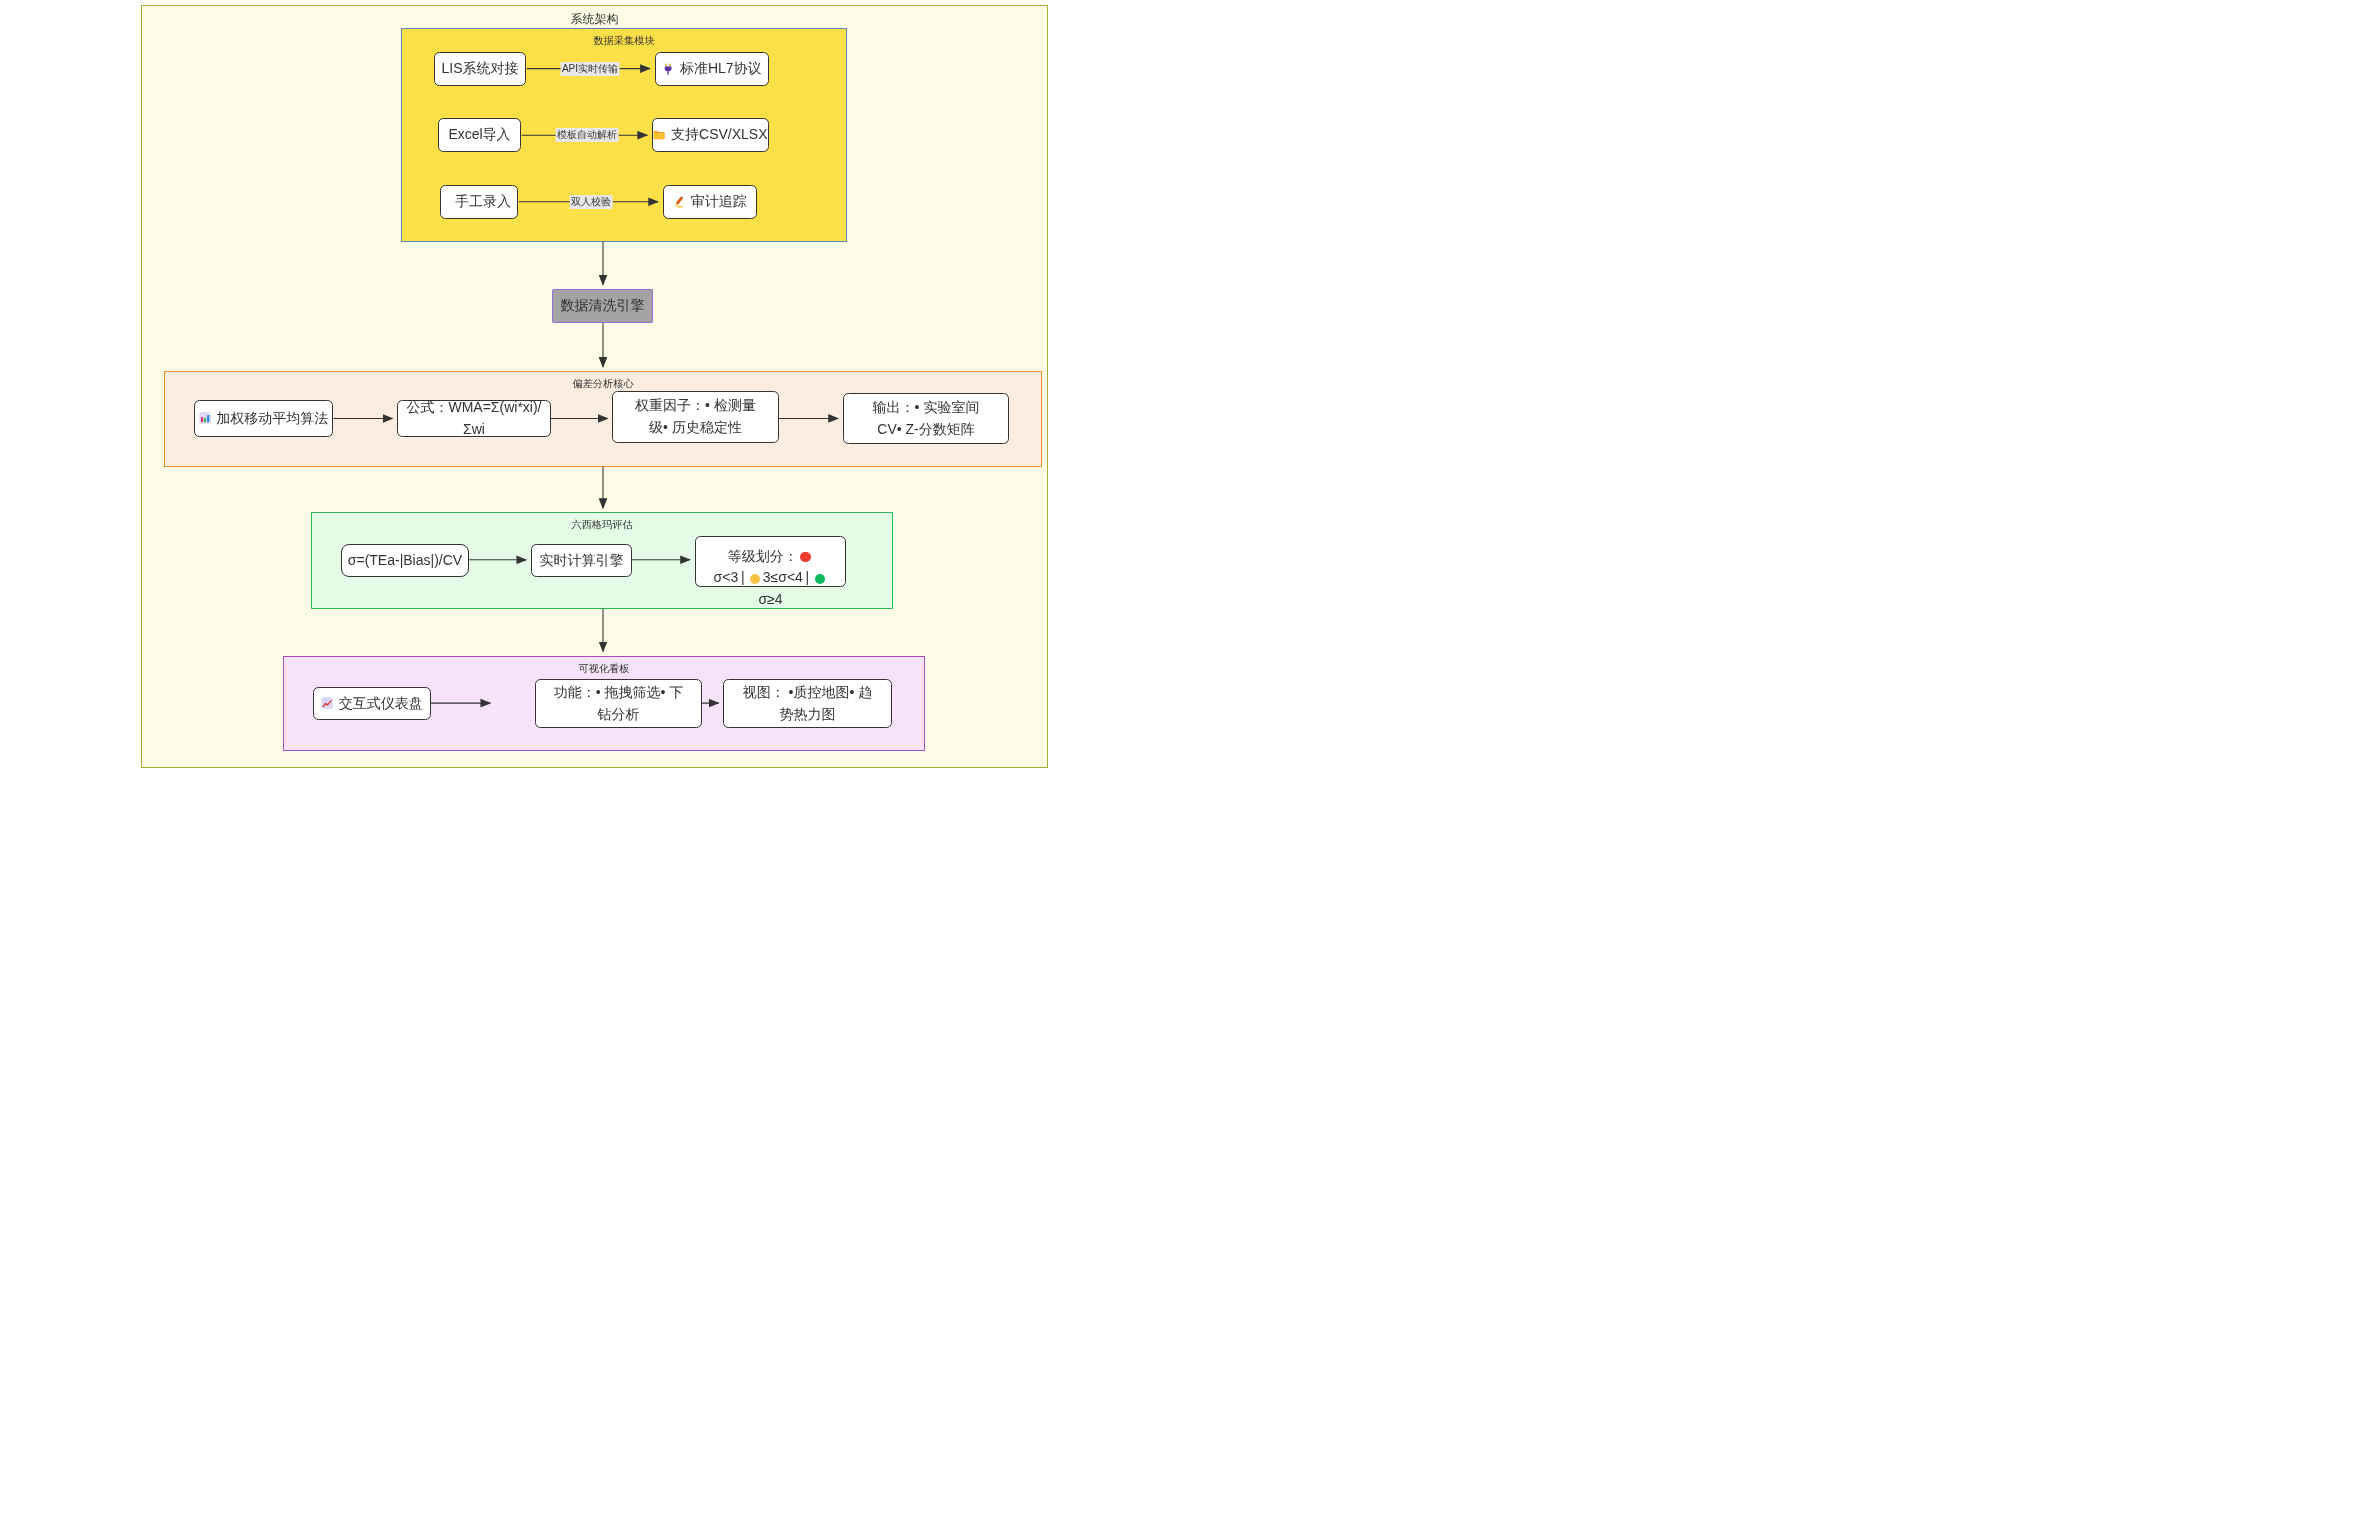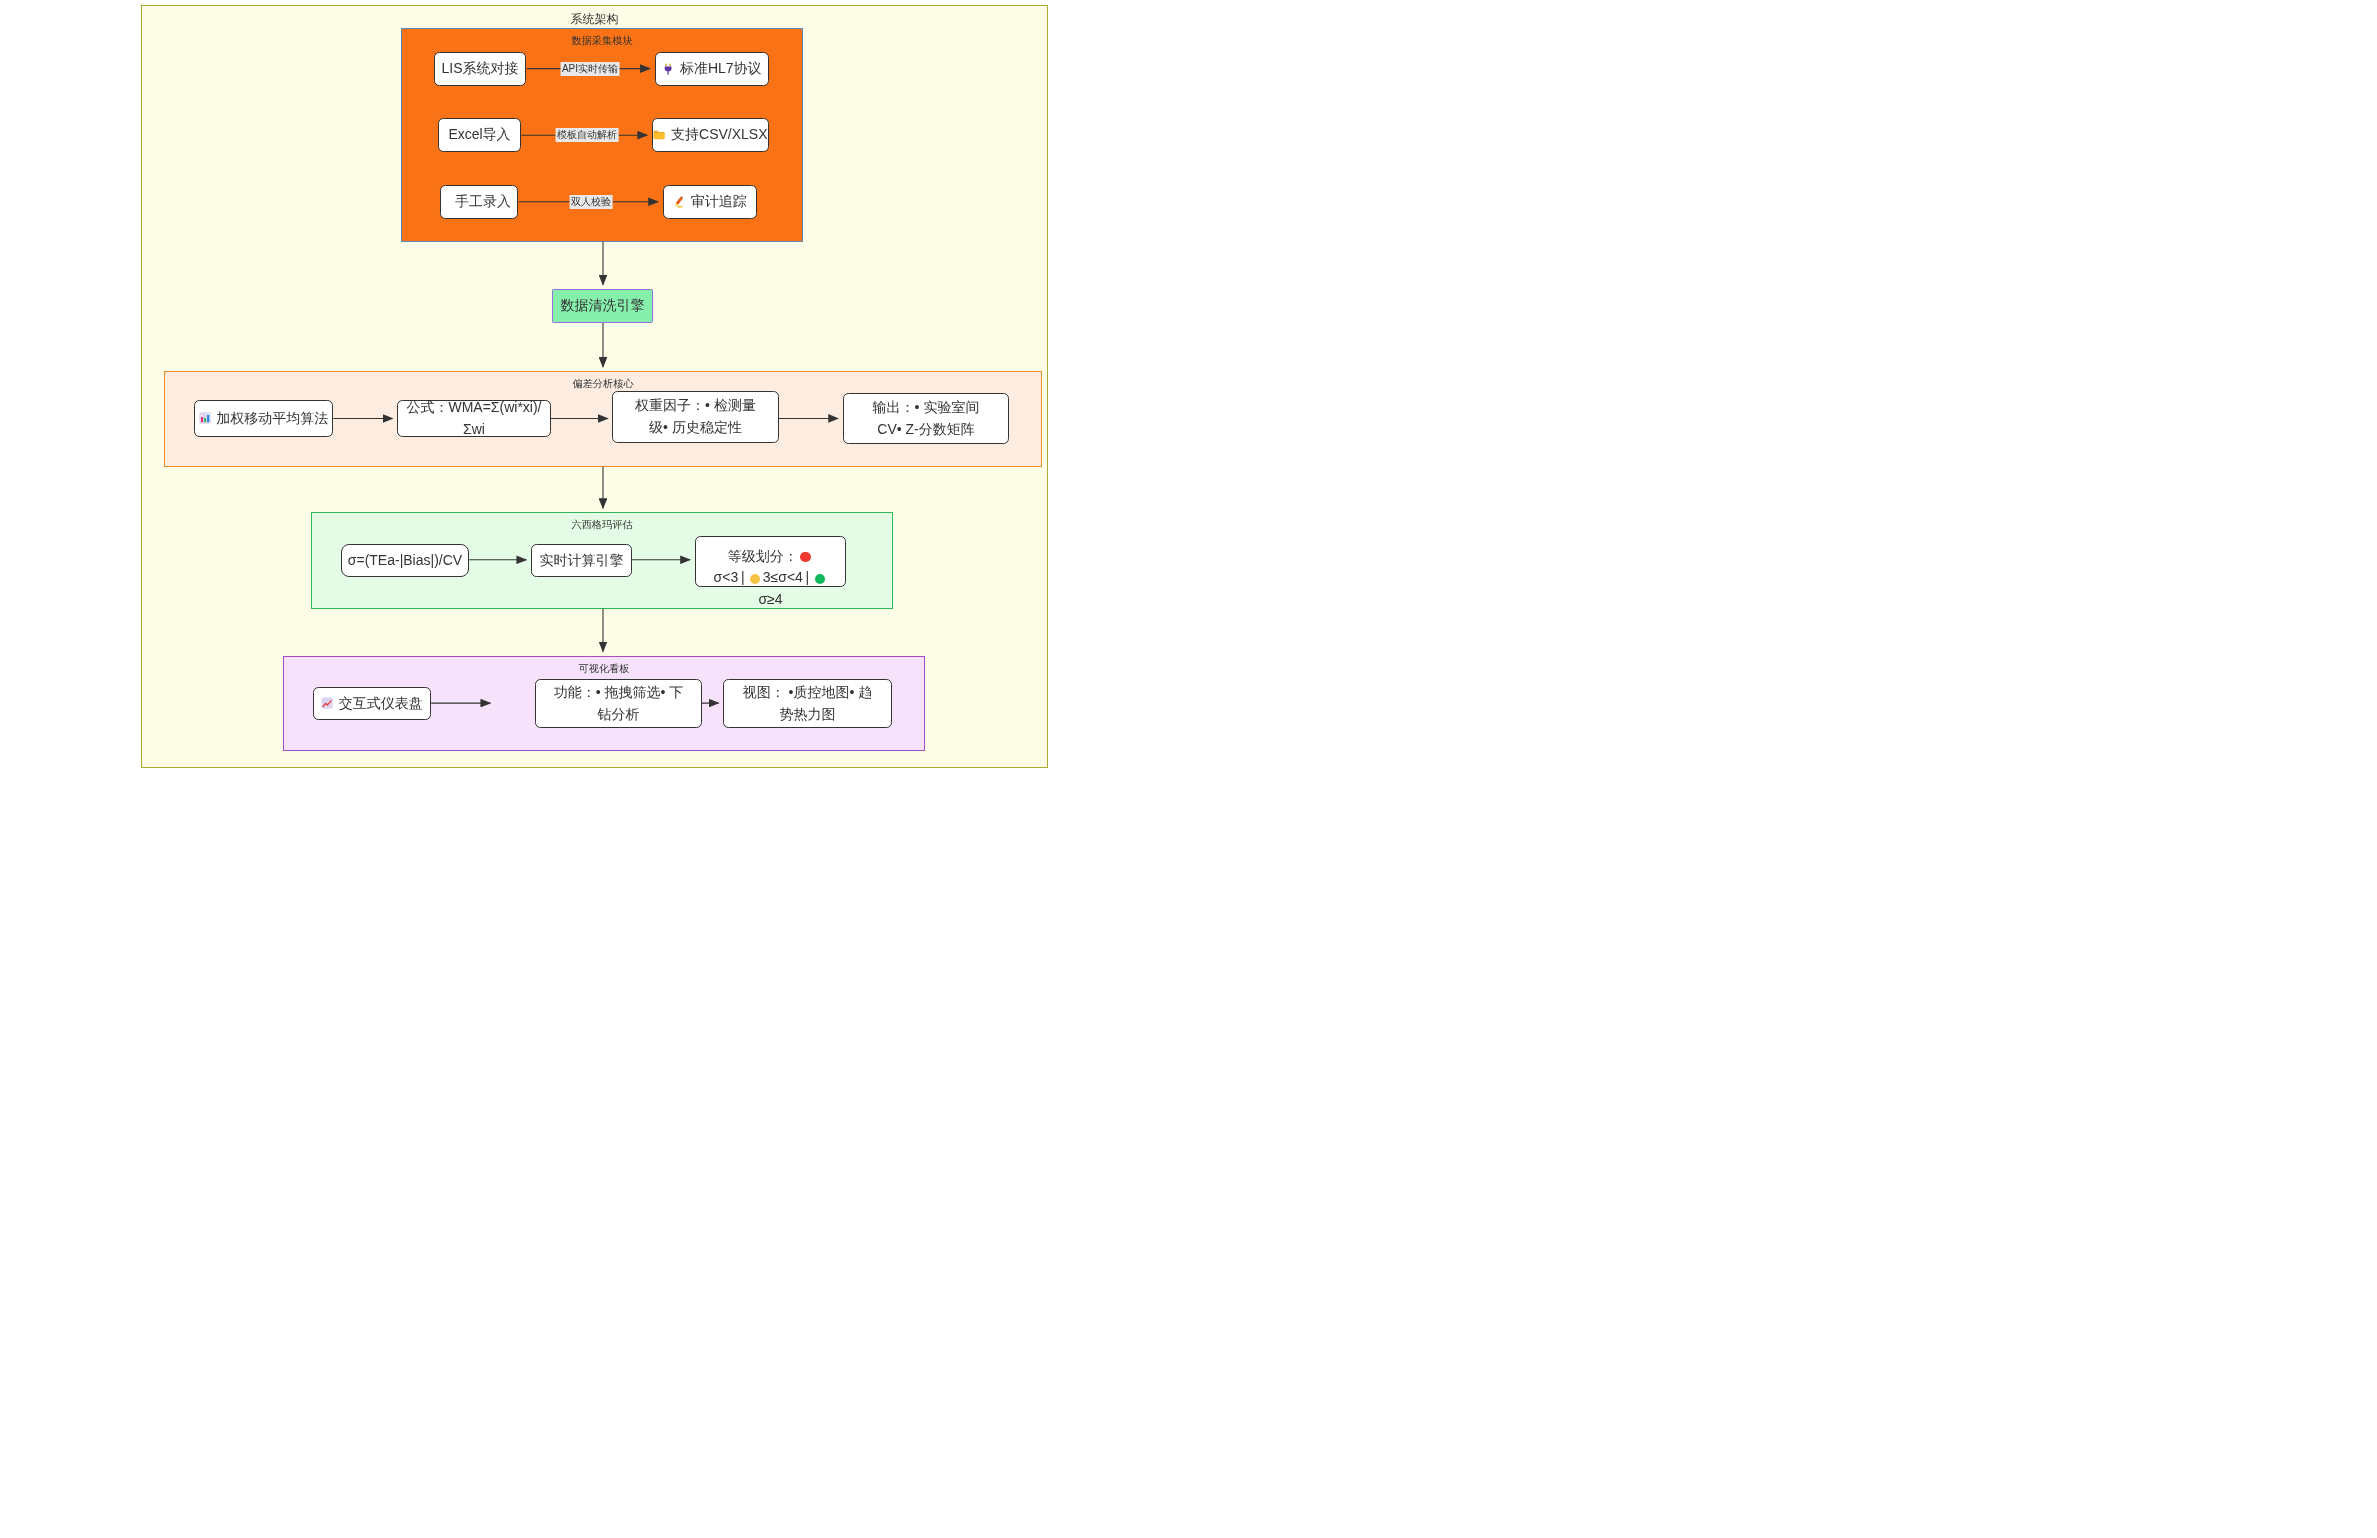--- a/index.html
+++ b/index.html
@@ -1,21 +1,21 @@
 <!DOCTYPE html>
 <html style="font-size:11px"><head>
 <meta charset="utf-8">
 <style>
   html,body{margin:0;padding:0;background:#ffffff;font-family:"Liberation Sans","DejaVu Sans",sans-serif;}
   .canvas{position:relative;width:1189px;height:769px;background:#ffffff;overflow:hidden;color:#333;}
   
   .outer{position:absolute;left:141px;top:5.4px;width:907px;height:763px;background:#fdfde7;border:0.7px solid #aaaa33;box-sizing:border-box;}
   .cluster{position:absolute;box-sizing:border-box;}
   .cluster-title{position:absolute;left:0;top:4.8px;width:100%;text-align:center;font-size:10.2px;color:#333;}
-  .c-collection{left:401px;top:28px;width:402px;height:214px;background:#f97316;border:0.7px solid #5588bb;}
+  .c-collection{left:401px;top:28px;width:446px;height:214px;background:#fde047;border:0.7px solid #5588bb;}
   .c-bias{left:164px;top:371px;width:878px;height:96px;background:#fcede0;border:0.7px solid #ee8e2a;}
   .c-sigma{left:311px;top:512px;width:582px;height:97px;background:#e4fbe6;border:0.7px solid #2eb85c;}
   .c-dashboard{left:283px;top:656px;width:642px;height:95px;background:#f6e2fa;border:0.7px solid #a84cc8;}
   .outer-title{position:absolute;left:141px;top:11px;width:907px;text-align:center;font-size:12px;color:#333;}
   
   .node{position:absolute;box-sizing:border-box;background:#fff;border:1px solid #333;border-radius:5.4px;
         display:flex;align-items:center;justify-content:center;text-align:center;
         font-size:14px;line-height:1.55;color:#333;z-index:3;}
   .node .ic{display:inline-block;margin-right:5.4px;flex:0 0 auto;line-height:0;}
   .sq{border-radius:1.4px;}
@@ -106,21 +106,21 @@
       <svg width="12.2" height="12.2" viewBox="0 0 18 18">
           <path d="M11 1.5 l3.2 2.4 -6.8 9 -3.2 -2.4 z" fill="#e8590c"></path>
           <path d="M12.6 0.8 l2.4 1.8 -0.9 1.2 -3.2 -2.4 z" fill="#b23c17"></path>
           <path d="M4 11.2 l3.2 2.4 -4.6 2.2 z" fill="#ffd54f"></path>
           <path d="M6.5 13.8 c2.5 1.8 6.5 1.6 8.5 0.4 l-1.2 2.3 c-2.6 1-5.8 0.7-8-0.7 z" fill="#fbc02d"></path>
         </svg>
     </span>
     <span>审计追踪</span>
   </div>
 
-  <div class="node sq" style="left:552px;top:289px;width:101px;height:34px;background:#86efac;border:1px solid #9370db;">
+  <div class="node sq" style="left:552px;top:289px;width:101px;height:34px;background:#a3a3a3;border:1px solid #9370db;">
     <span>数据清洗引擎</span>
   </div>
 
   <div class="cluster c-bias">
     <div class="cluster-title">偏差分析核心</div>
   </div>
 
   <div class="node" style="left:194px;top:400px;width:139px;height:37px;align-items:center;">
     <span class="ic">
       <svg width="12.2" height="12.2" viewBox="0 0 18 18">

